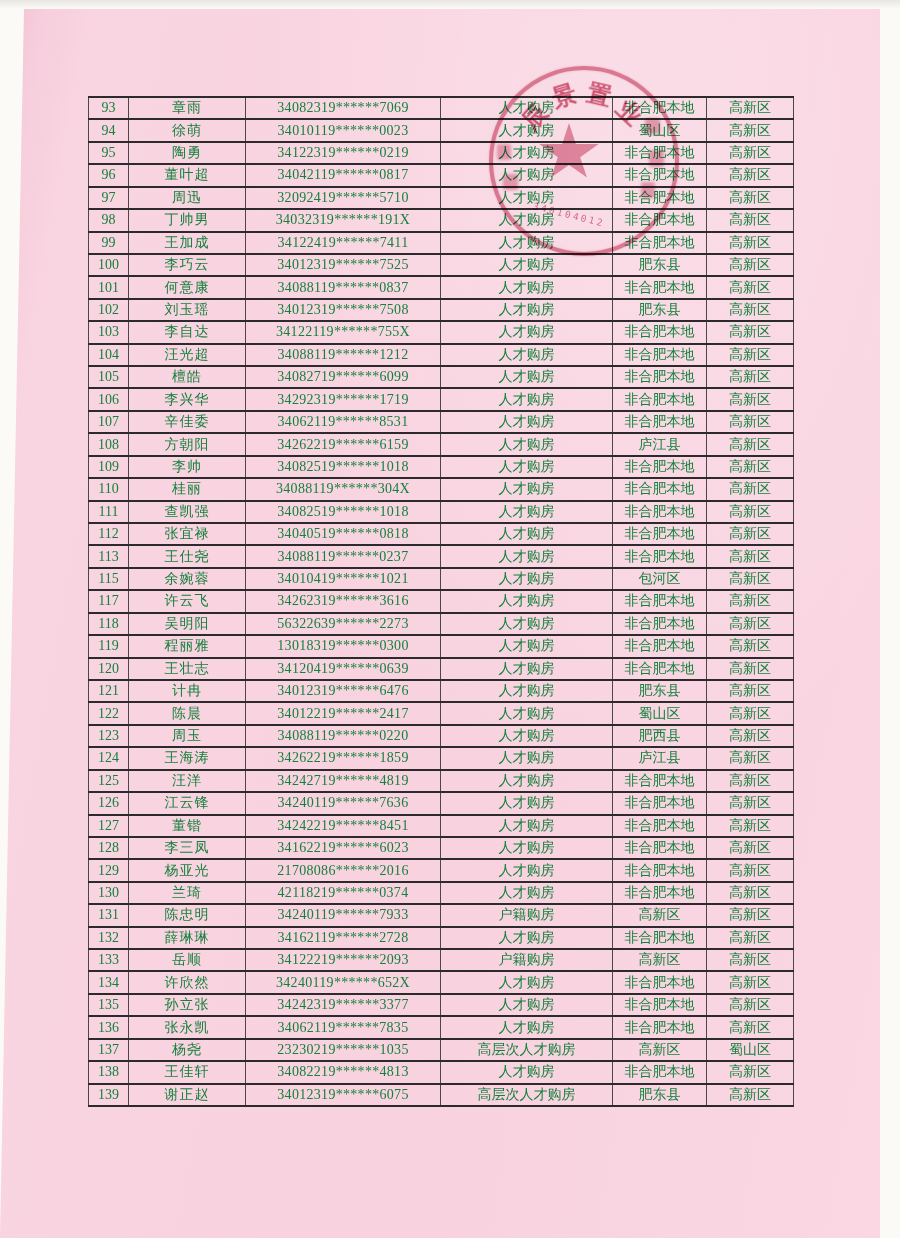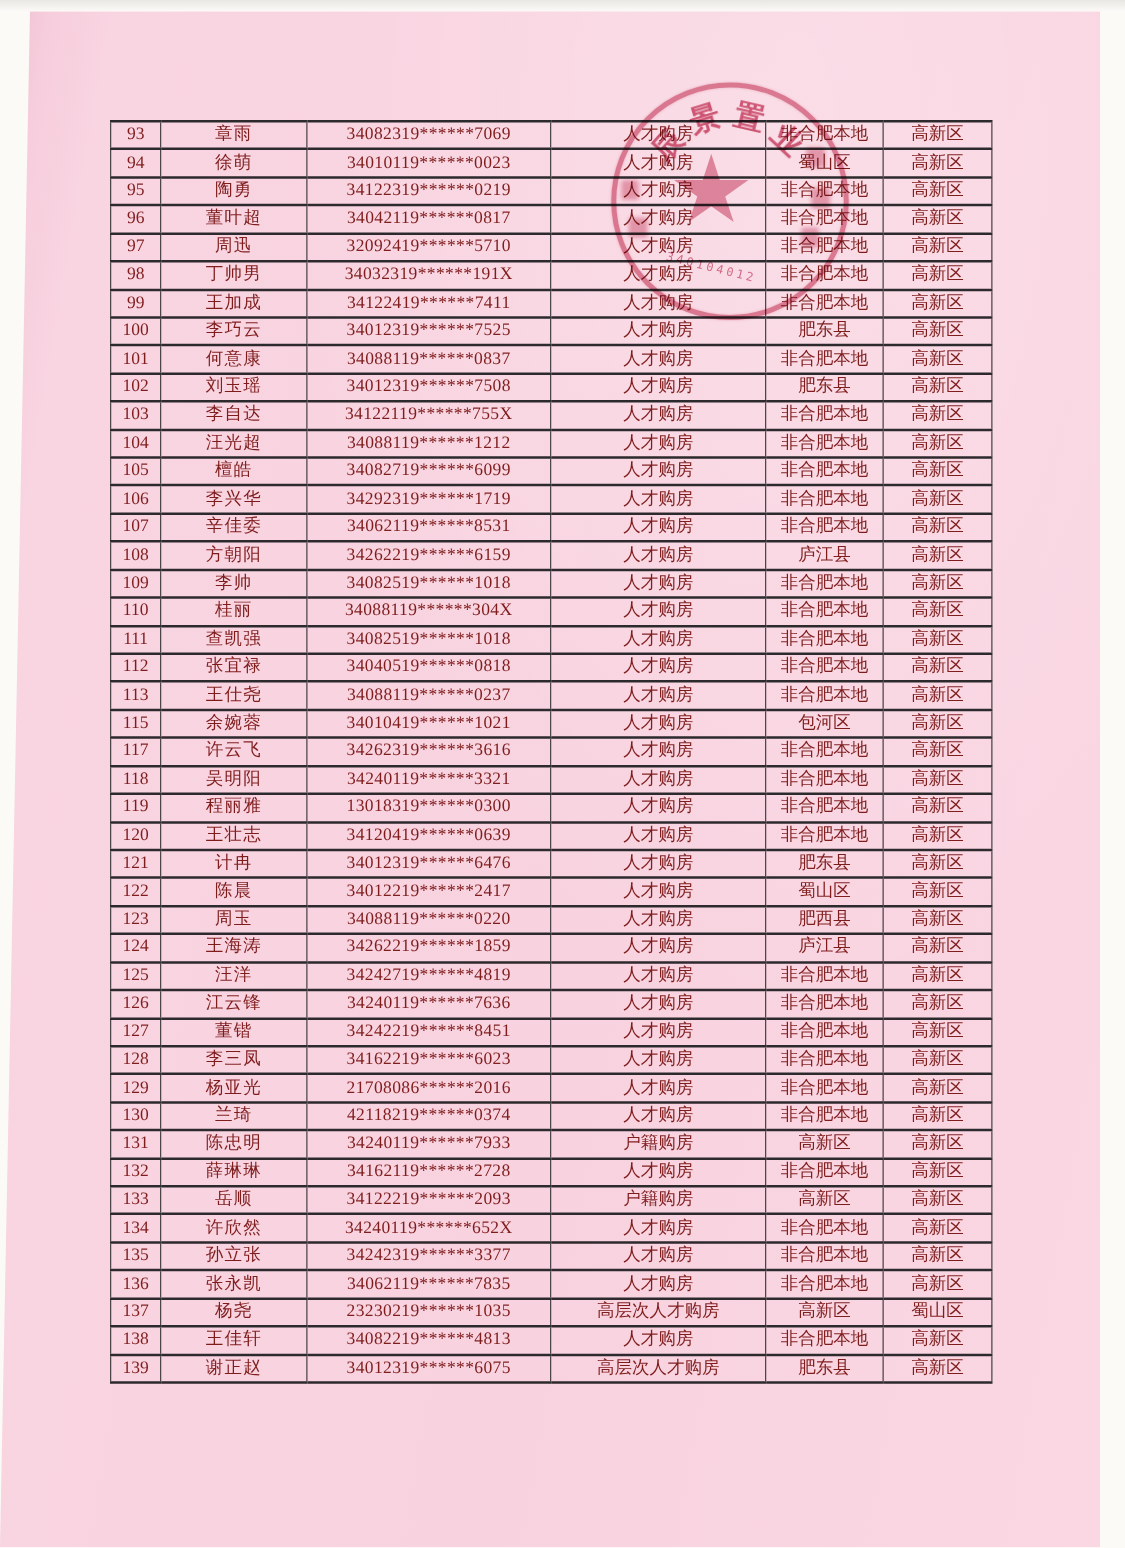--- a/index.html
+++ b/index.html
@@ -12,21 +12,21 @@
   .paper{
     position:absolute;left:0;top:9px;width:880px;height:1229px;
     background:linear-gradient(100deg,#eebccd 0px,#f6cddc 38px,#f9d4e1 90px,#f8d2df 55%,#fad7e3 100%);
     clip-path:polygon(24px 0%,100% 0%,100% 100%,0% 100%);
   }
   .paper-sheen{position:absolute;left:0;top:0;width:100%;height:100%;
     background:radial-gradient(ellipse at 70% 8%,rgba(255,255,255,.25),rgba(255,255,255,0) 45%);}
   table.records{
     position:absolute;left:88px;top:96px;width:705px;height:1011px;
     border-collapse:collapse;table-layout:fixed;
-    color:#7f1d1d;
+    color:#15803d;
   }
   table.records td{
     border-left:1.5px solid #4a4649;border-right:1.5px solid #4a4649;
     border-top:2px solid #2d2a2d;border-bottom:2px solid #2d2a2d;
     padding:0;text-align:center;vertical-align:middle;
     font-size:14px;line-height:1;white-space:nowrap;overflow:hidden;
   }
   td.c-no{font-family:"Liberation Serif","DejaVu Serif",serif;font-size:13.5px;}
   td.c-name{font-size:14px;letter-spacing:1px;}
   td.c-id{font-size:14.5px;letter-spacing:.3px;}
@@ -277,21 +277,21 @@
     <td class="c-name">许云飞</td>
     <td class="c-id">34262319******3616</td>
     <td class="c-type">人才购房</td>
     <td class="c-house">非合肥本地</td>
     <td class="c-dist">高新区</td>
   </tr>
 
   <tr>
     <td class="c-no">118</td>
     <td class="c-name">吴明阳</td>
-    <td class="c-id">34240119******3321</td>
+    <td class="c-id">56322639******2273</td>
     <td class="c-type">人才购房</td>
     <td class="c-house">非合肥本地</td>
     <td class="c-dist">高新区</td>
   </tr>
 
   <tr>
     <td class="c-no">119</td>
     <td class="c-name">程丽雅</td>
     <td class="c-id">13018319******0300</td>
     <td class="c-type">人才购房</td>

